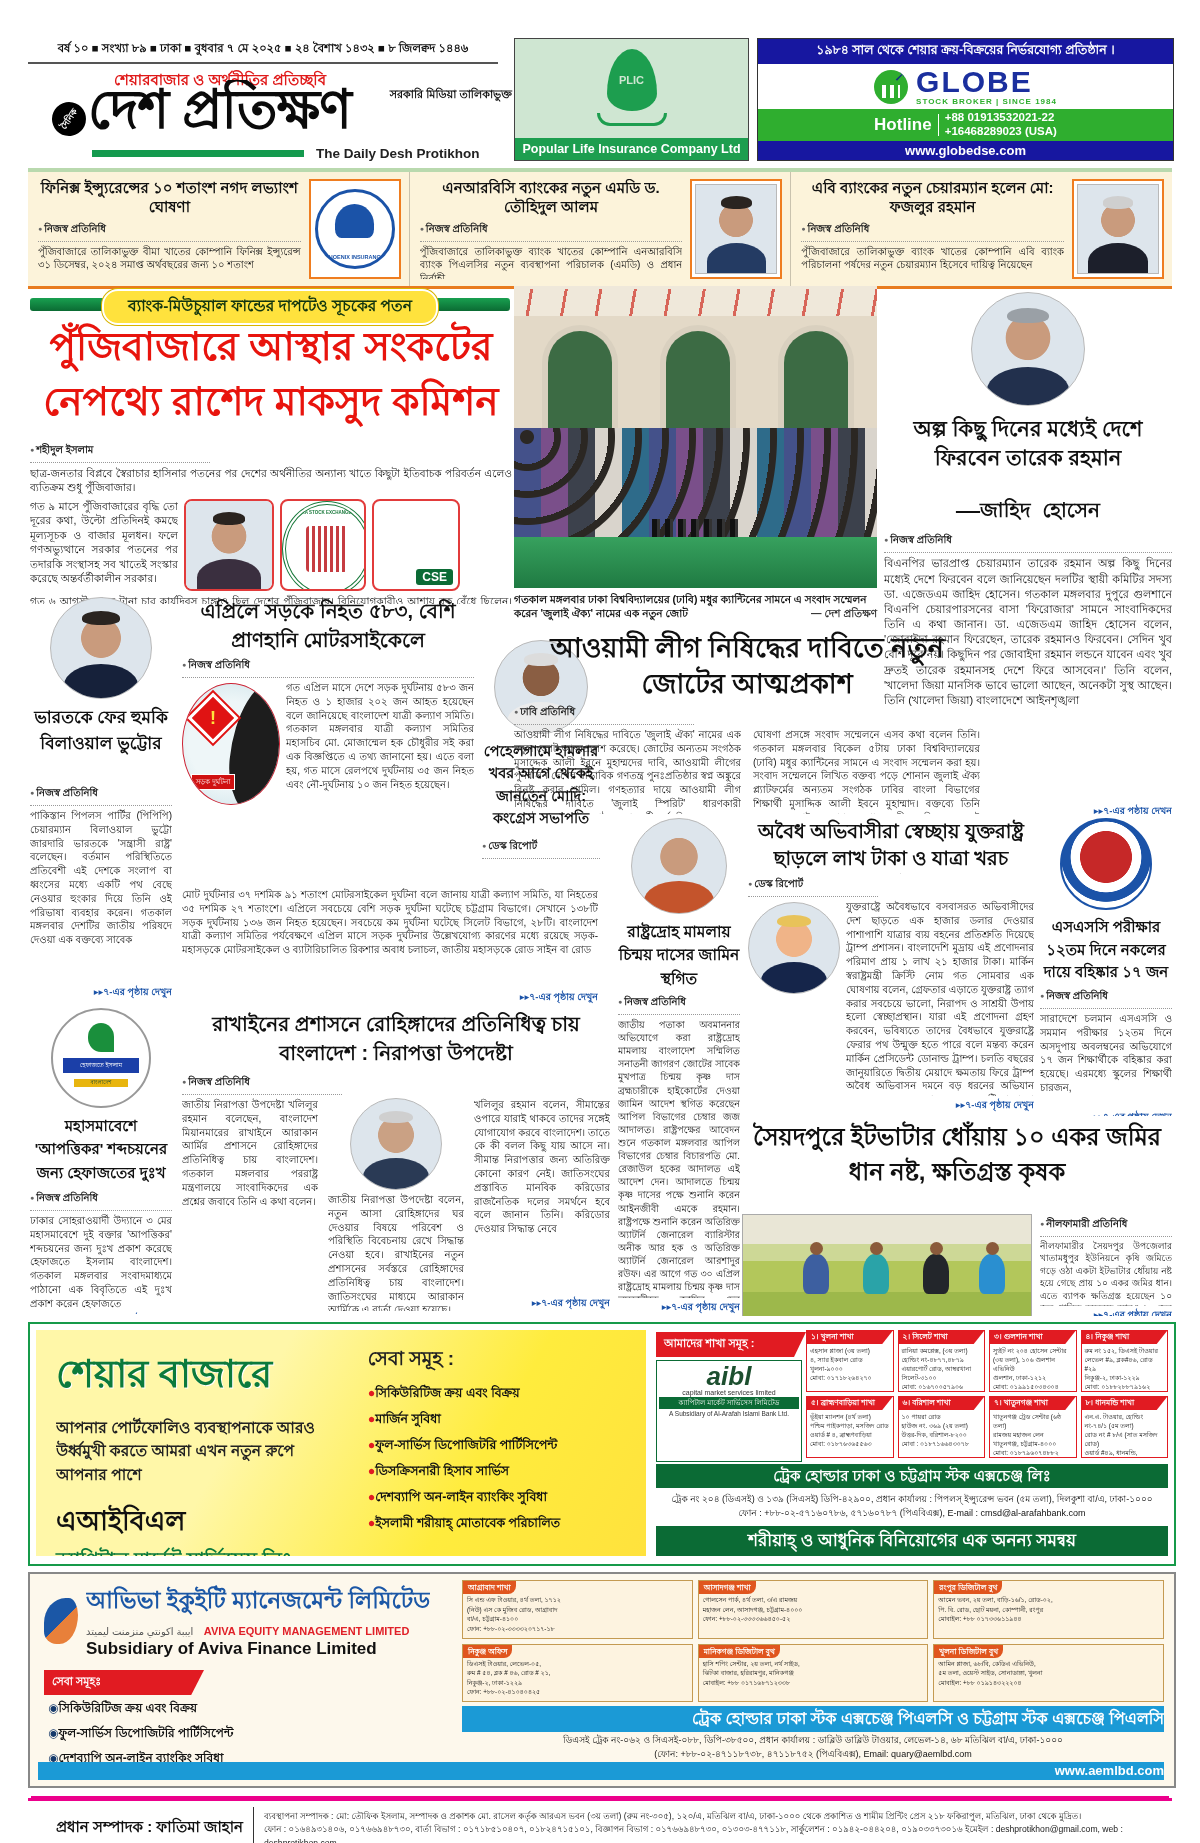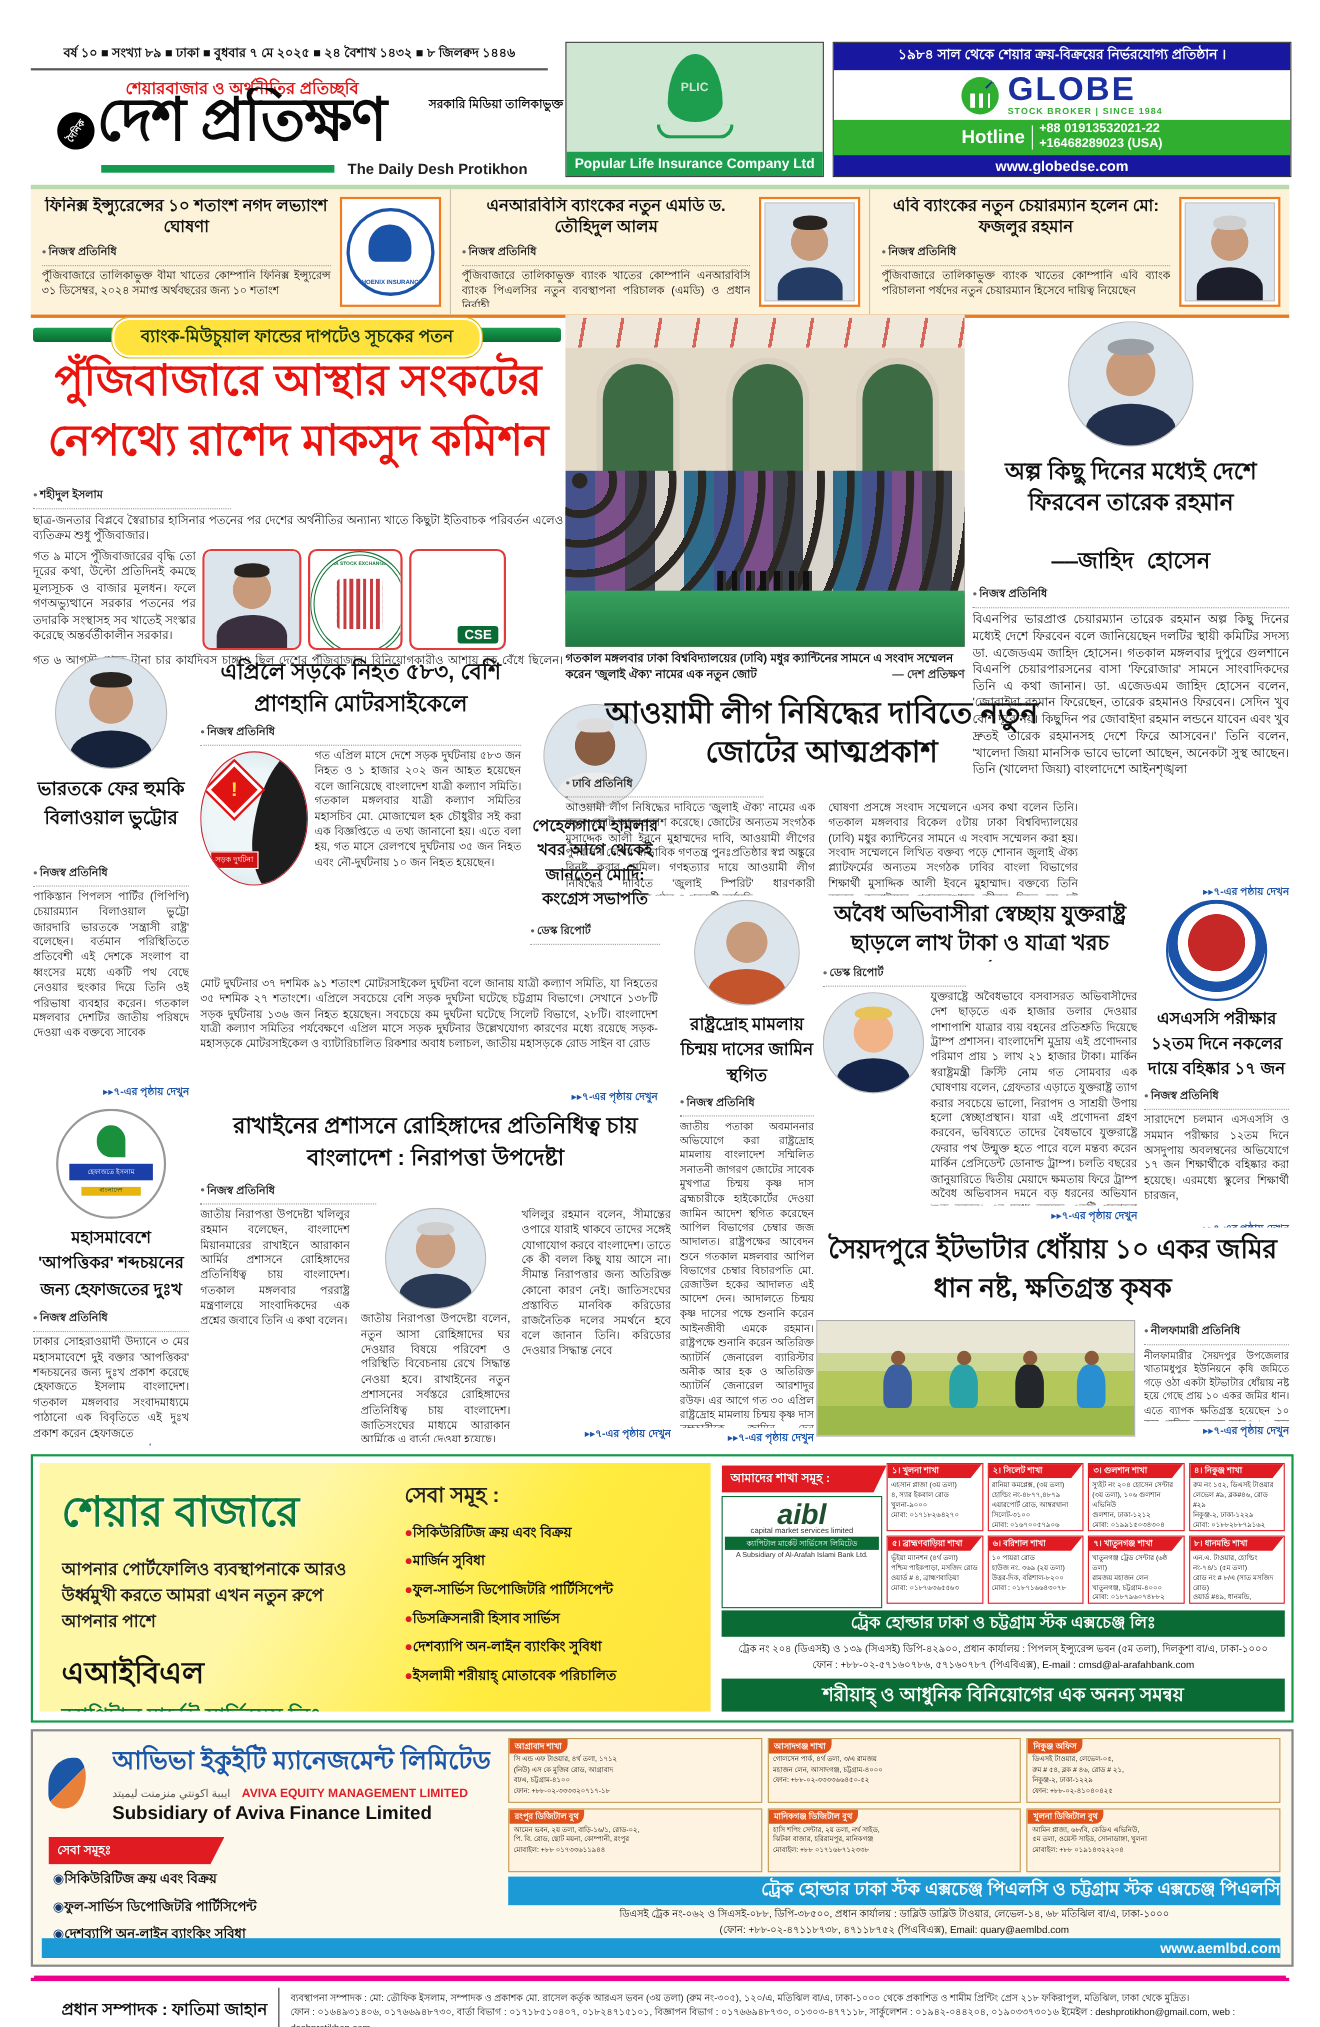--- a/index.html
+++ b/index.html
@@ -374,21 +374,21 @@
       </div>
       <div style="flex:1;" class="clip">
         <div class="body clip" style="height:196px;font-size:10px;">খলিলুর রহমান বলেন, সীমান্তের ওপারে যারাই থাকবে তাদের সঙ্গেই যোগাযোগ করবে বাংলাদেশ। তাতে কে কী বলল কিছু যায় আসে না। সীমান্ত নিরাপত্তার জন্য অতিরিক্ত কোনো কারণ নেই। জাতিসংঘের প্রস্তাবিত মানবিক করিডোর রাজনৈতিক দলের সমর্থনে হবে বলে জানান তিনি। করিডোর দেওয়ার সিদ্ধান্ত নেবে</div>
         <div class="more">৭-এর পৃষ্ঠায় দেখুন</div>
       </div>
     </div>
   </div>
 
   <div class="x clip" style="left:742px;top:1120px;width:430px;height:196px;">
     <div class="hl clip" style="font-size:24px;height:76px;line-height:1.45;">সৈয়দপুরে ইটভাটার ধোঁয়ায় ১০ একর জমির ধান নষ্ট, ক্ষতিগ্রস্ত কৃষক</div>
-    <div style="display:flex;gap:8px;margin-top:4px;">
+    <div style="display:flex;gap:8px;margin-top:18px;">
       <div class="field" style="width:288px;height:104px;flex:none;">
         <i style="left:60px;--c:#3d5fa0;"></i>
           <i style="left:120px;--c:#2aa3a8;"></i>
         <i style="left:180px;--c:#23262b;"></i>
           <i style="left:236px;--c:#2a8fd0;"></i>
       </div>
       <div style="flex:1;" class="clip">
         <div class="byline"><span>নীলফামারী প্রতিনিধি</span></div>
         <div class="body clip" style="height:66px;font-size:9px;">নীলফামারীর সৈয়দপুর উপজেলার খাতামধুপুর ইউনিয়নে কৃষি জমিতে গড়ে ওঠা একটা ইটভাটার ধোঁয়ায় নষ্ট হয়ে গেছে প্রায় ১০ একর জমির ধান। এতে ব্যাপক ক্ষতিগ্রস্ত হয়েছেন ১০ জন প্রান্তিক কৃষকসহ আরও ১০ জন গৃহস্থ। প্রায় কোটি টাকার ফসলের ক্ষতি হয়েছে বলে তাদের দাবি।</div>
         <div class="more">৭-এর পৃষ্ঠায় দেখুন</div>
@@ -487,21 +487,21 @@
     <div class="x gbar clip" style="left:626px;top:140px;width:512px;height:24px;font-size:15px;line-height:24px;">ট্রেক হোল্ডার ঢাকা ও চট্টগ্রাম স্টক এক্সচেঞ্জ লিঃ</div>
     <div class="x ctr clip" style="left:626px;top:168px;width:512px;height:30px;font-size:9px;line-height:1.6;">
       <div>ট্রেক নং ২০৪ (ডিএসই) ও ১৩৯ (সিএসই) ডিপি-৪২৯০০, প্রধান কার্যালয় : পিপলস্ ইন্স্যুরেন্স ভবন (৫ম তলা), দিলকুশা বা/এ, ঢাকা-১০০০</div>
       <div>ফোন : +৮৮-০২-৫৭১৬০৭৮৬, ৫৭১৬০৭৮৭ (পিএবিএক্স), E-mail : cmsd@al-arafahbank.com</div>
     </div>
     <div class="x gbar clip" style="left:626px;top:202px;width:512px;height:30px;font-size:17px;line-height:30px;">শরীয়াহ্ ও আধুনিক বিনিয়োগের এক অনন্য সমন্বয়</div>
   </div>
 
   <div class="x aviva" style="left:28px;top:1572px;width:1144px;height:212px;">
     <div class="x" style="left:14px;top:8px;width:410px;height:84px;">
-      <div style="display:flex;gap:24px;align-items:center;">
+      <div style="display:flex;gap:8px;align-items:center;">
         <div class="av-icon"></div>
         <div>
           <div class="av-title clip">আভিভা ইকুইটি ম্যানেজমেন্ট লিমিটেড</div>
           <div><span class="av-ar">ايببة اكونتي منزمنت ليميتد</span>
                <span class="av-en">AVIVA EQUITY MANAGEMENT LIMITED</span></div>
           <div class="av-sub">Subsidiary of Aviva Finance Limited</div>
         </div>
       </div>
     </div>
     <div class="x" style="left:14px;top:96px;width:160px;">
@@ -517,27 +517,27 @@
       </ul>
     </div>
     <div class="x" style="left:432px;top:6px;width:702px;height:122px;display:grid;grid-template-columns:repeat(3,1fr);grid-template-rows:1fr 1fr;gap:5px;">
       <div class="avbox"><span class="bh">আগ্রাবাদ শাখা</span><div class="ba">সি এন্ড এফ টাওয়ার, ৪র্থ তলা, ১৭১২
 (নিউ) এস কে মুজিব রোড, আগ্রাবাদ
 বা/এ, চট্টগ্রাম-৪১০০
 ফোন: +৮৮-০২-৩৩৩৩২০৭১৭-১৮</div></div>
       <div class="avbox"><span class="bh">আসাদগঞ্জ শাখা</span><div class="ba">গোলসেন পার্ক, ৪র্থ তলা, ৩/এ রামজয়
 মহাজন লেন, আসাদগঞ্জ, চট্টগ্রাম-৪০০০
 ফোন: +৮৮-০২-৩৩৩৩৬৬৪৫০-৫২</div></div>
+      <div class="avbox"><span class="bh">রংপুর ডিজিটাল বুথ</span><div class="ba">আমেন ভবন, ২য় তলা, বাড়ি-১৬/১, রোড-০২,
+পি. বি. রোড, ছোট ময়না, কোম্পানী, রংপুর
+মোবাইল: +৮৮ ০১৭৩৩৬১১৯৪৪</div></div>
       <div class="avbox"><span class="bh">নিকুঞ্জ অফিস</span><div class="ba">ডিএসই টাওয়ার, লেভেল-০৫,
 রুম # ৫৪, ব্লক # ৪৬, রোড # ২১,
 নিকুঞ্জ-২, ঢাকা-১২২৯
 ফোন: +৮৮-০২-৪১০৪০৪২৫</div></div>
-      <div class="avbox"><span class="bh">রংপুর ডিজিটাল বুথ</span><div class="ba">আমেন ভবন, ২য় তলা, বাড়ি-১৬/১, রোড-০২,
-পি. বি. রোড, ছোট ময়না, কোম্পানী, রংপুর
-মোবাইল: +৮৮ ০১৭৩৩৬১১৯৪৪</div></div>
       <div class="avbox"><span class="bh">মানিকগঞ্জ ডিজিটাল বুথ</span><div class="ba">হাসি শপিং সেন্টার, ২য় তলা, নর্থ সাইড,
 ঝিটকা বাজার, হরিরামপুর, মানিকগঞ্জ
 মোবাইল: +৮৮ ০১৭১৬৮৭১২৩৩৮</div></div>
       <div class="avbox"><span class="bh">খুলনা ডিজিটাল বুথ</span><div class="ba">আমিন প্লাজা, ৬৮/বি, কেডিএ এভিনিউ,
 ৫ম তলা, ওয়েস্ট সাইড, সোনাডাঙ্গা, খুলনা
 মোবাইল: +৮৮ ০১৯১৪৩২২২০৪</div></div>
     </div>
     <div class="x bluebar clip" style="left:432px;top:132px;width:702px;height:26px;font-size:16px;line-height:26px;">ট্রেক হোল্ডার ঢাকা স্টক এক্সচেঞ্জ পিএলসি ও চট্টগ্রাম স্টক এক্সচেঞ্জ পিএলসি</div>
     <div class="x ctr clip" style="left:432px;top:160px;width:702px;height:28px;font-size:9px;line-height:1.55;">
       <div>ডিএসই ট্রেক নং-০৬২ ও সিএসই-০৮৮, ডিপি-৩৮৫০০, প্রধান কার্যালয় : ডাব্লিউ ডাব্লিউ টাওয়ার, লেভেল-১৪, ৬৮ মতিঝিল বা/এ, ঢাকা-১০০০</div>

